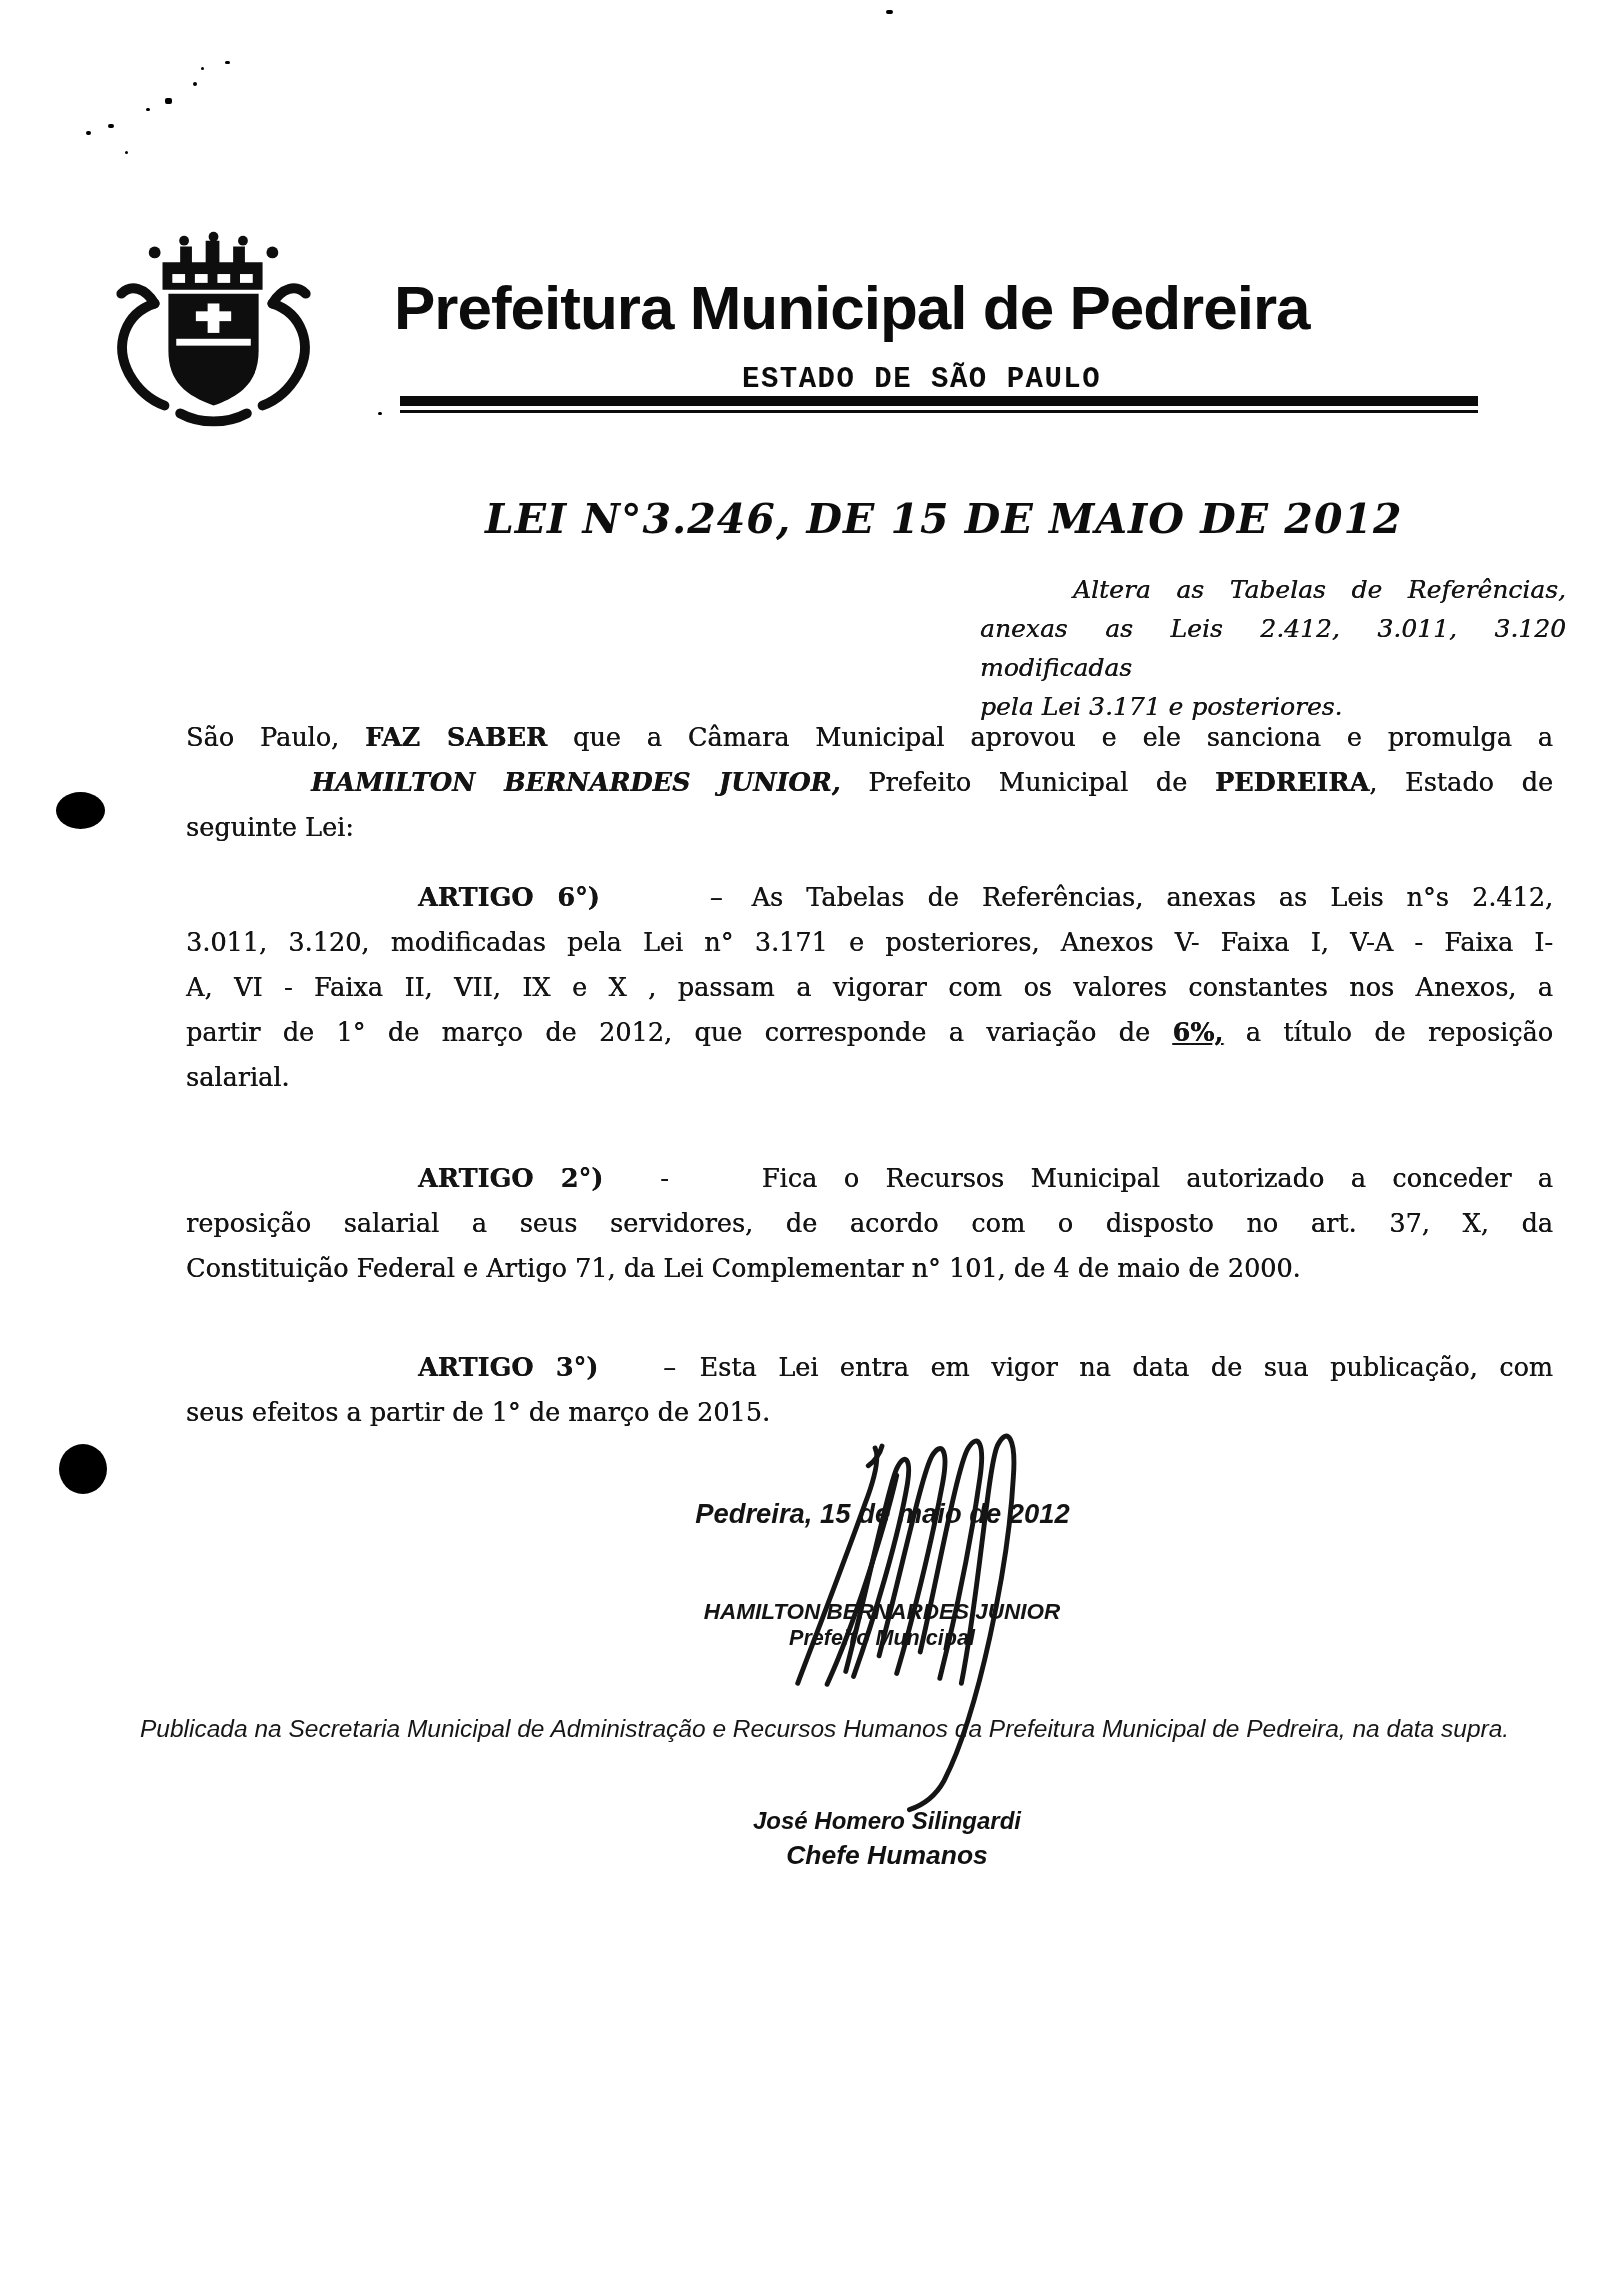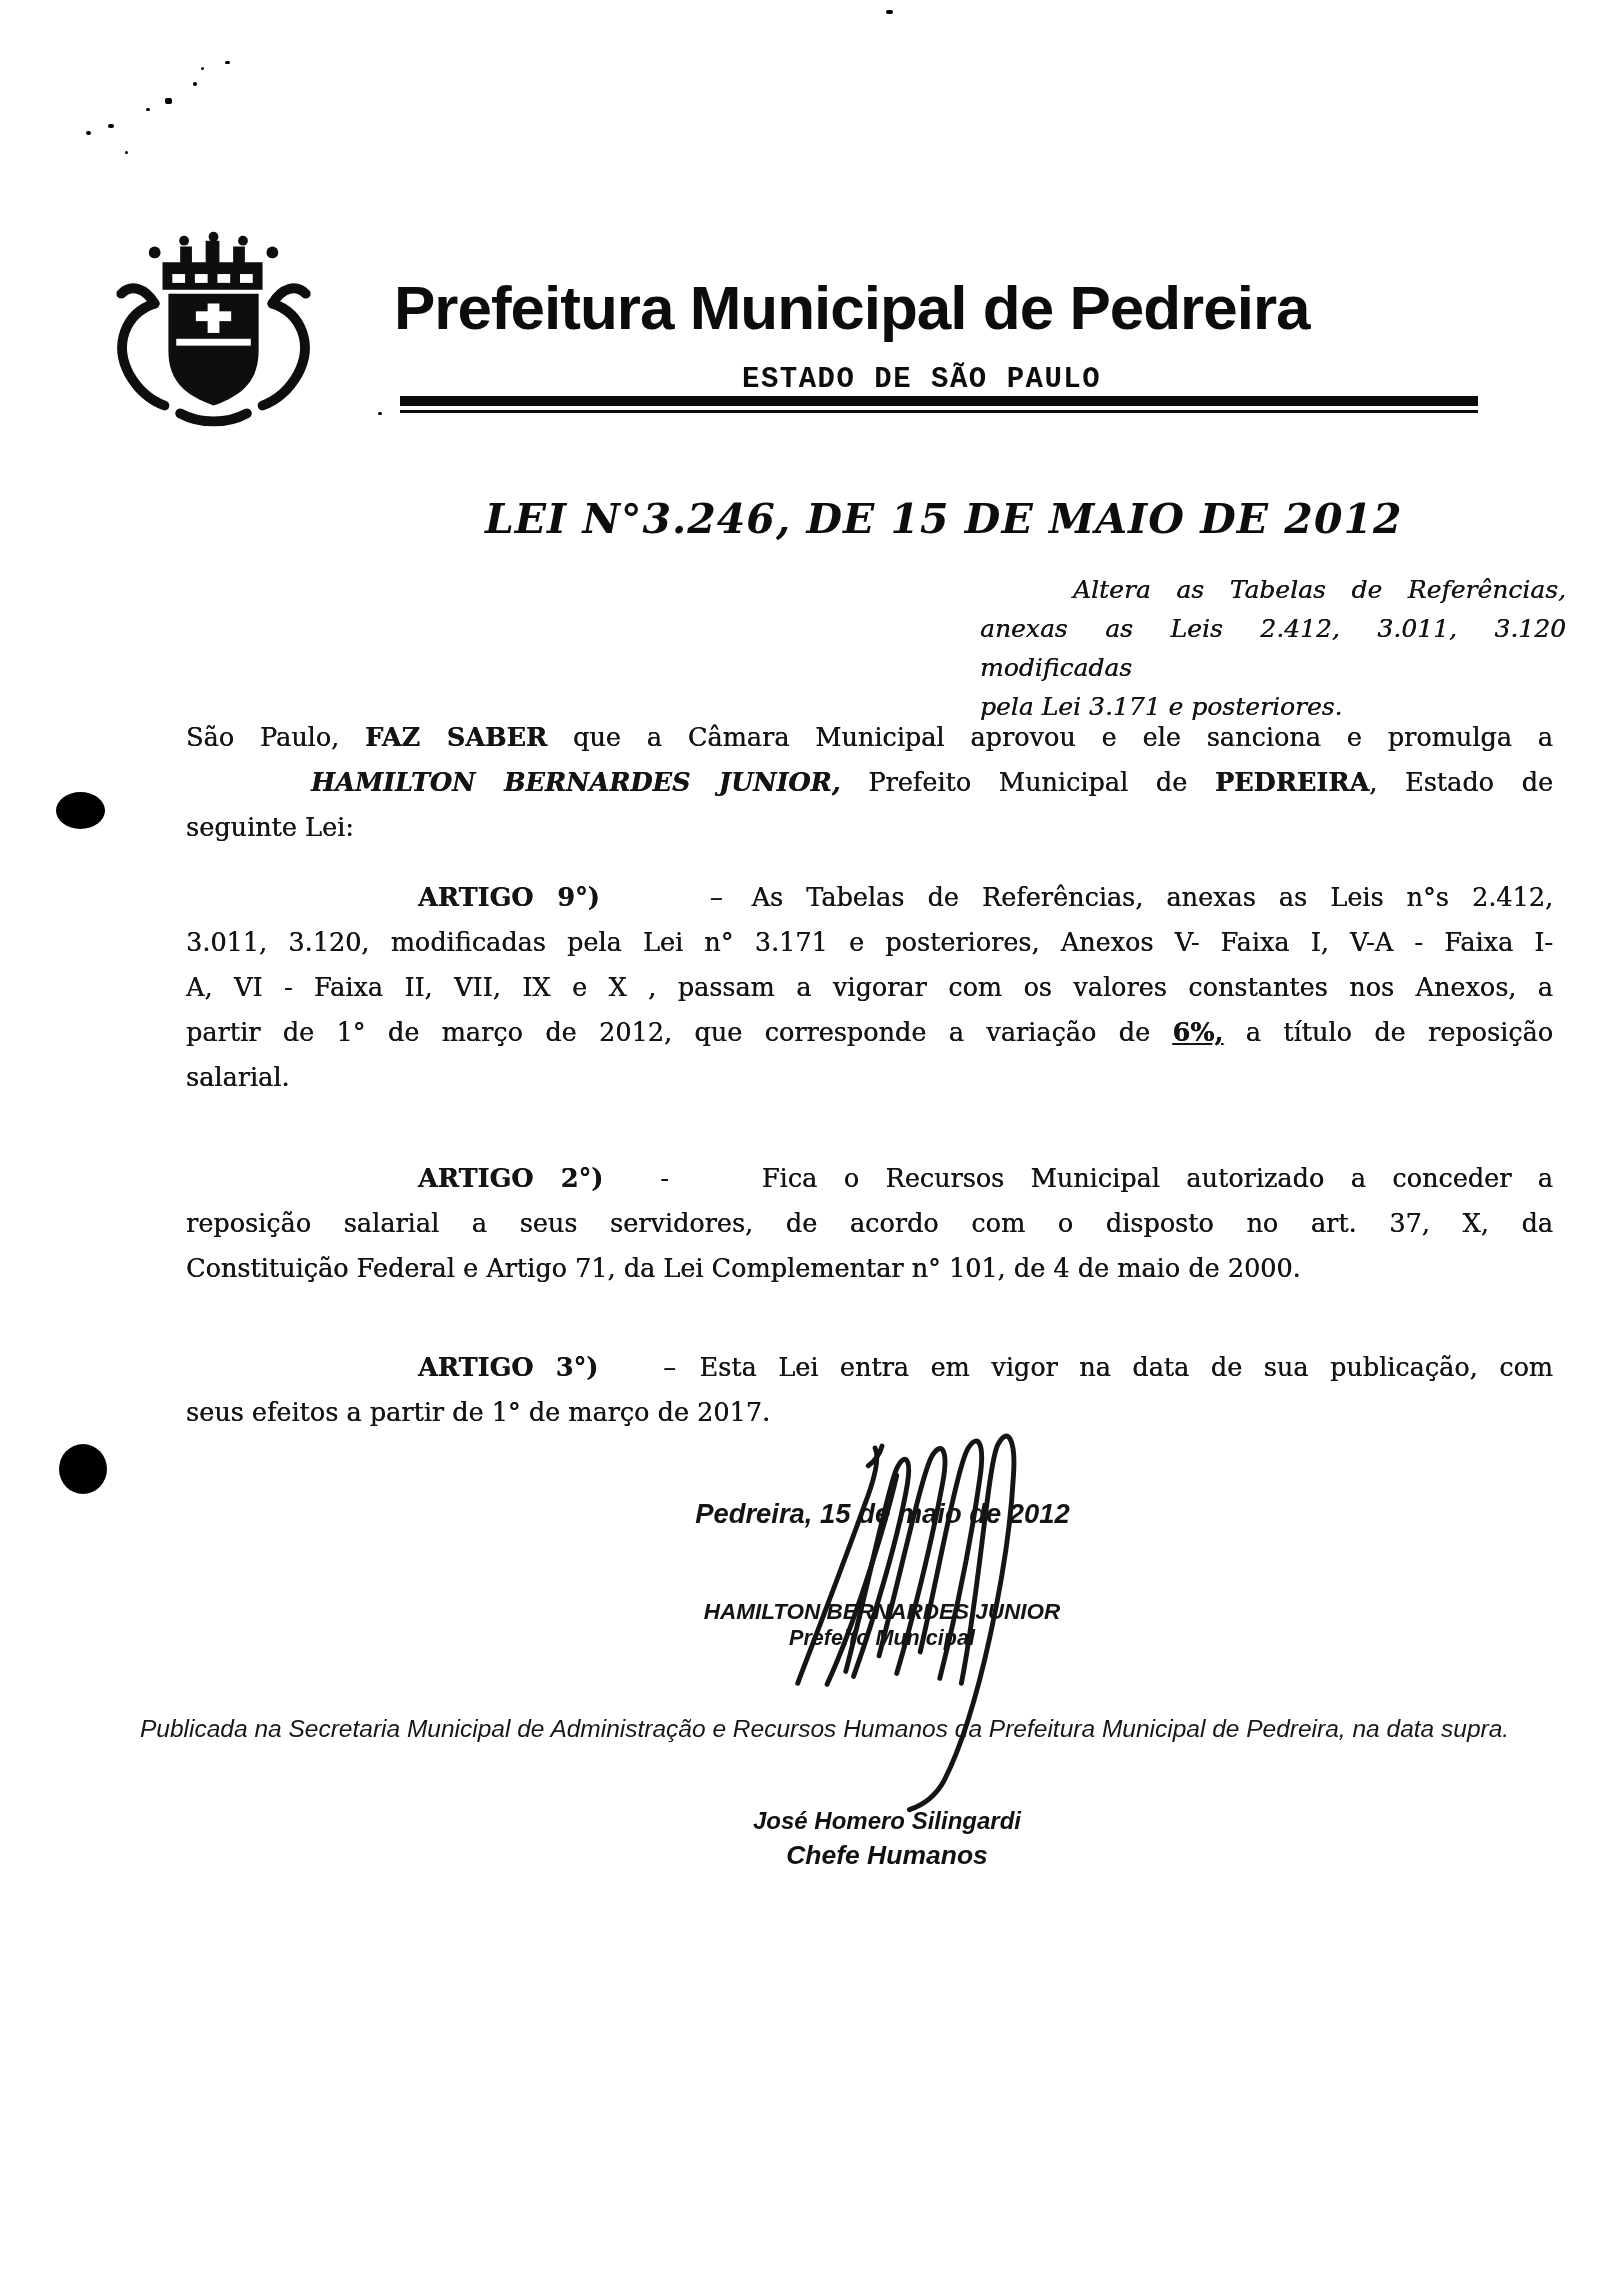--- a/index.html
+++ b/index.html
@@ -123,34 +123,34 @@
       <div class="line last"><span>pela Lei 3.171 e posteriores.</span></div>
     </div>
 
   <div class="abs para" style="left:186px;top:715px;">
       <div class="line"><span>São Paulo, </span><span class="b">FAZ SABER</span><span> que a Câmara Municipal aprovou e ele sanciona e promulga a</span></div>
       <div class="line" style="padding-left: 125px;"><span class="bi">HAMILTON BERNARDES JUNIOR,</span><span> Prefeito Municipal de </span><span class="b">PEDREIRA</span><span>, Estado de</span></div>
       <div class="line last"><span>seguinte Lei:</span></div>
     </div>
 
   <div class="abs para" style="left:186px;top:875px;">
-      <div class="line" style="padding-left: 232px;"><span class="b">ARTIGO 9°)</span><span class="gap" style="width: 110px;"></span><span>–</span><span class="gap" style="width: 29px;"></span><span>As Tabelas de Referências, anexas as Leis n°s 2.412,</span></div>
+      <div class="line" style="padding-left: 232px;"><span class="b">ARTIGO 6°)</span><span class="gap" style="width: 110px;"></span><span>–</span><span class="gap" style="width: 29px;"></span><span>As Tabelas de Referências, anexas as Leis n°s 2.412,</span></div>
       <div class="line"><span>3.011, 3.120, modificadas pela Lei n° 3.171 e posteriores, Anexos V- Faixa I, V-A - Faixa I-</span></div>
       <div class="line"><span>A, VI - Faixa II, VII, IX e X , passam a vigorar com os valores constantes nos Anexos, a</span></div>
       <div class="line"><span>partir de 1° de março de 2012, que corresponde a variação de </span><span class="bu">6%,</span><span> a título de reposição</span></div>
       <div class="line last"><span>salarial.</span></div>
     </div>
   <div class="abs para" style="left:186px;top:1156px;">
       <div class="line" style="padding-left: 232px;"><span class="b">ARTIGO 2°)</span><span class="gap" style="width: 57px;"></span><span>-</span><span class="gap" style="width: 93px;"></span><span>Fica o Recursos Municipal autorizado a conceder a</span></div>
       <div class="line"><span>reposição salarial a seus servidores, de acordo com o disposto no art. 37, X, da</span></div>
       <div class="line last"><span>Constituição Federal e Artigo 71, da Lei Complementar n° 101, de 4 de maio de 2000.</span></div>
     </div>
   <div class="abs para" style="left:186px;top:1345px;">
       <div class="line" style="padding-left: 232px;"><span class="b">ARTIGO 3°)</span><span class="gap" style="width: 65px;"></span><span>–</span><span class="gap" style="width: 23.5px;"></span><span>Esta Lei entra em vigor na data de sua publicação, com</span></div>
-      <div class="line last"><span>seus efeitos a partir de 1° de março de 2017.</span></div>
+      <div class="line last"><span>seus efeitos a partir de 1° de março de 2015.</span></div>
     </div>
 
   <div class="abs date-line" style="left:667px;top:1498px;">Pedreira, 15 de maio de 2012</div>
 
   <div class="abs signer" style="left:627px;top:1598px;">
     <div class="name">HAMILTON BERNARDES JUNIOR</div>
     <div class="role">Prefeito Municipal</div>
   </div>
 
   <div class="abs publication" style="left:140px;top:1715px;">Publicada na Secretaria Municipal de Administração e Recursos Humanos da Prefeitura Municipal de Pedreira, na data supra.</div>

